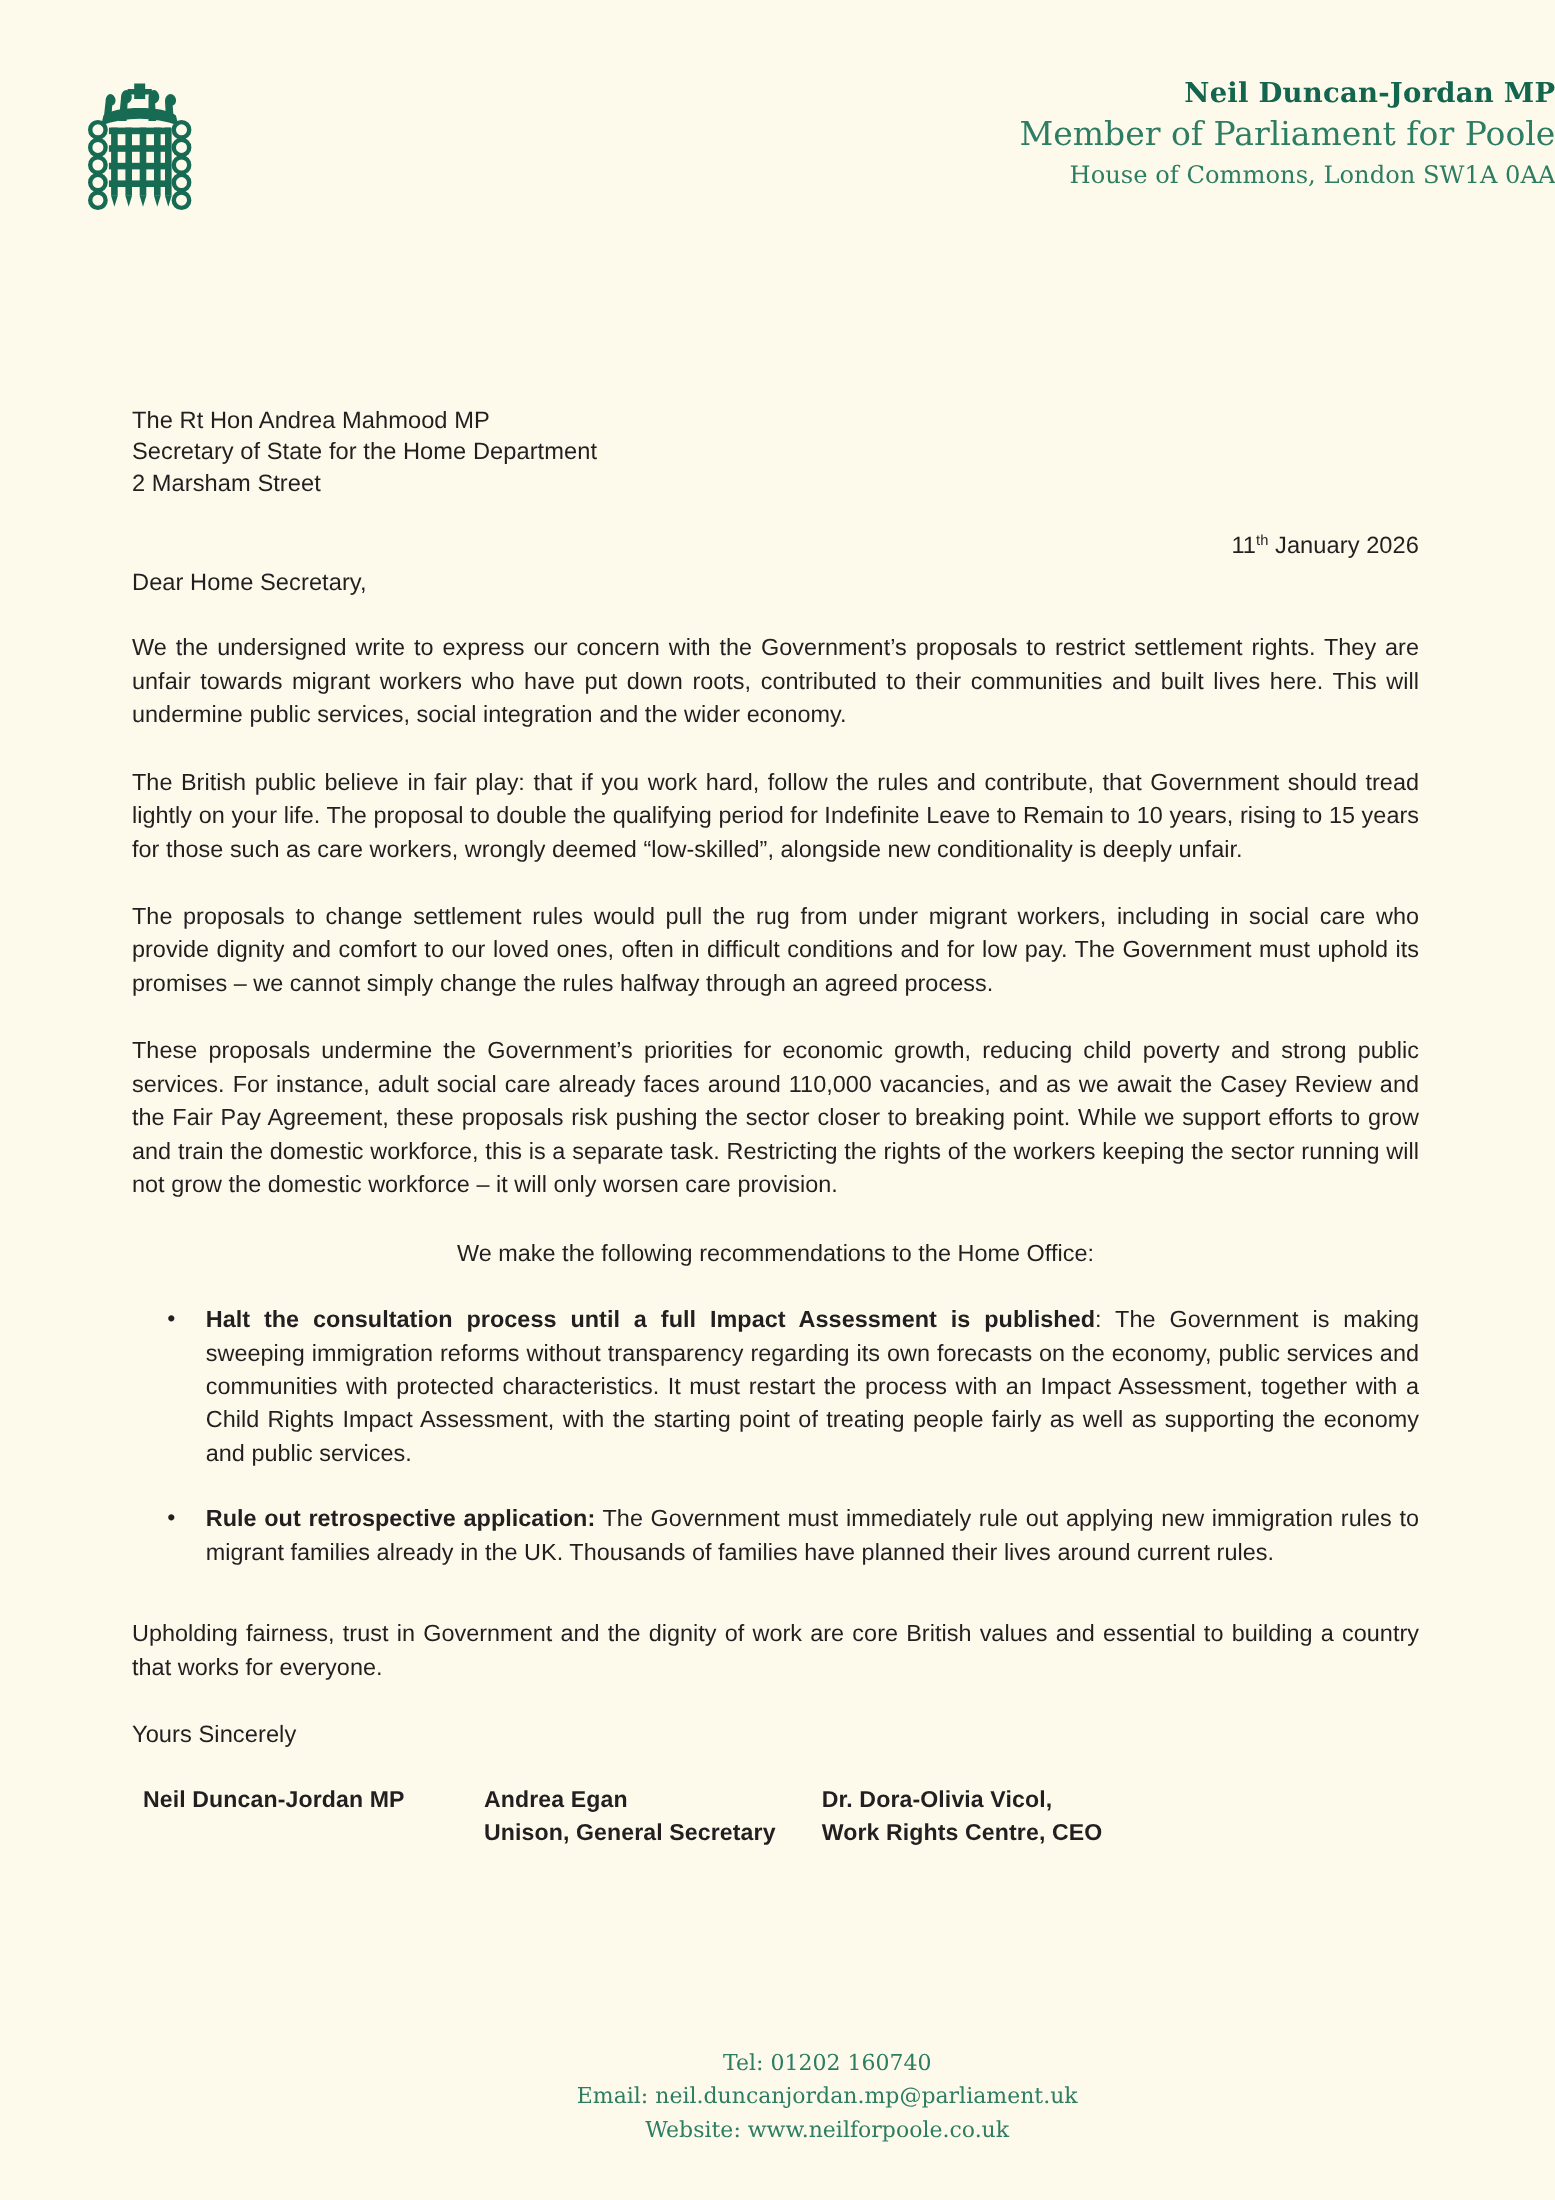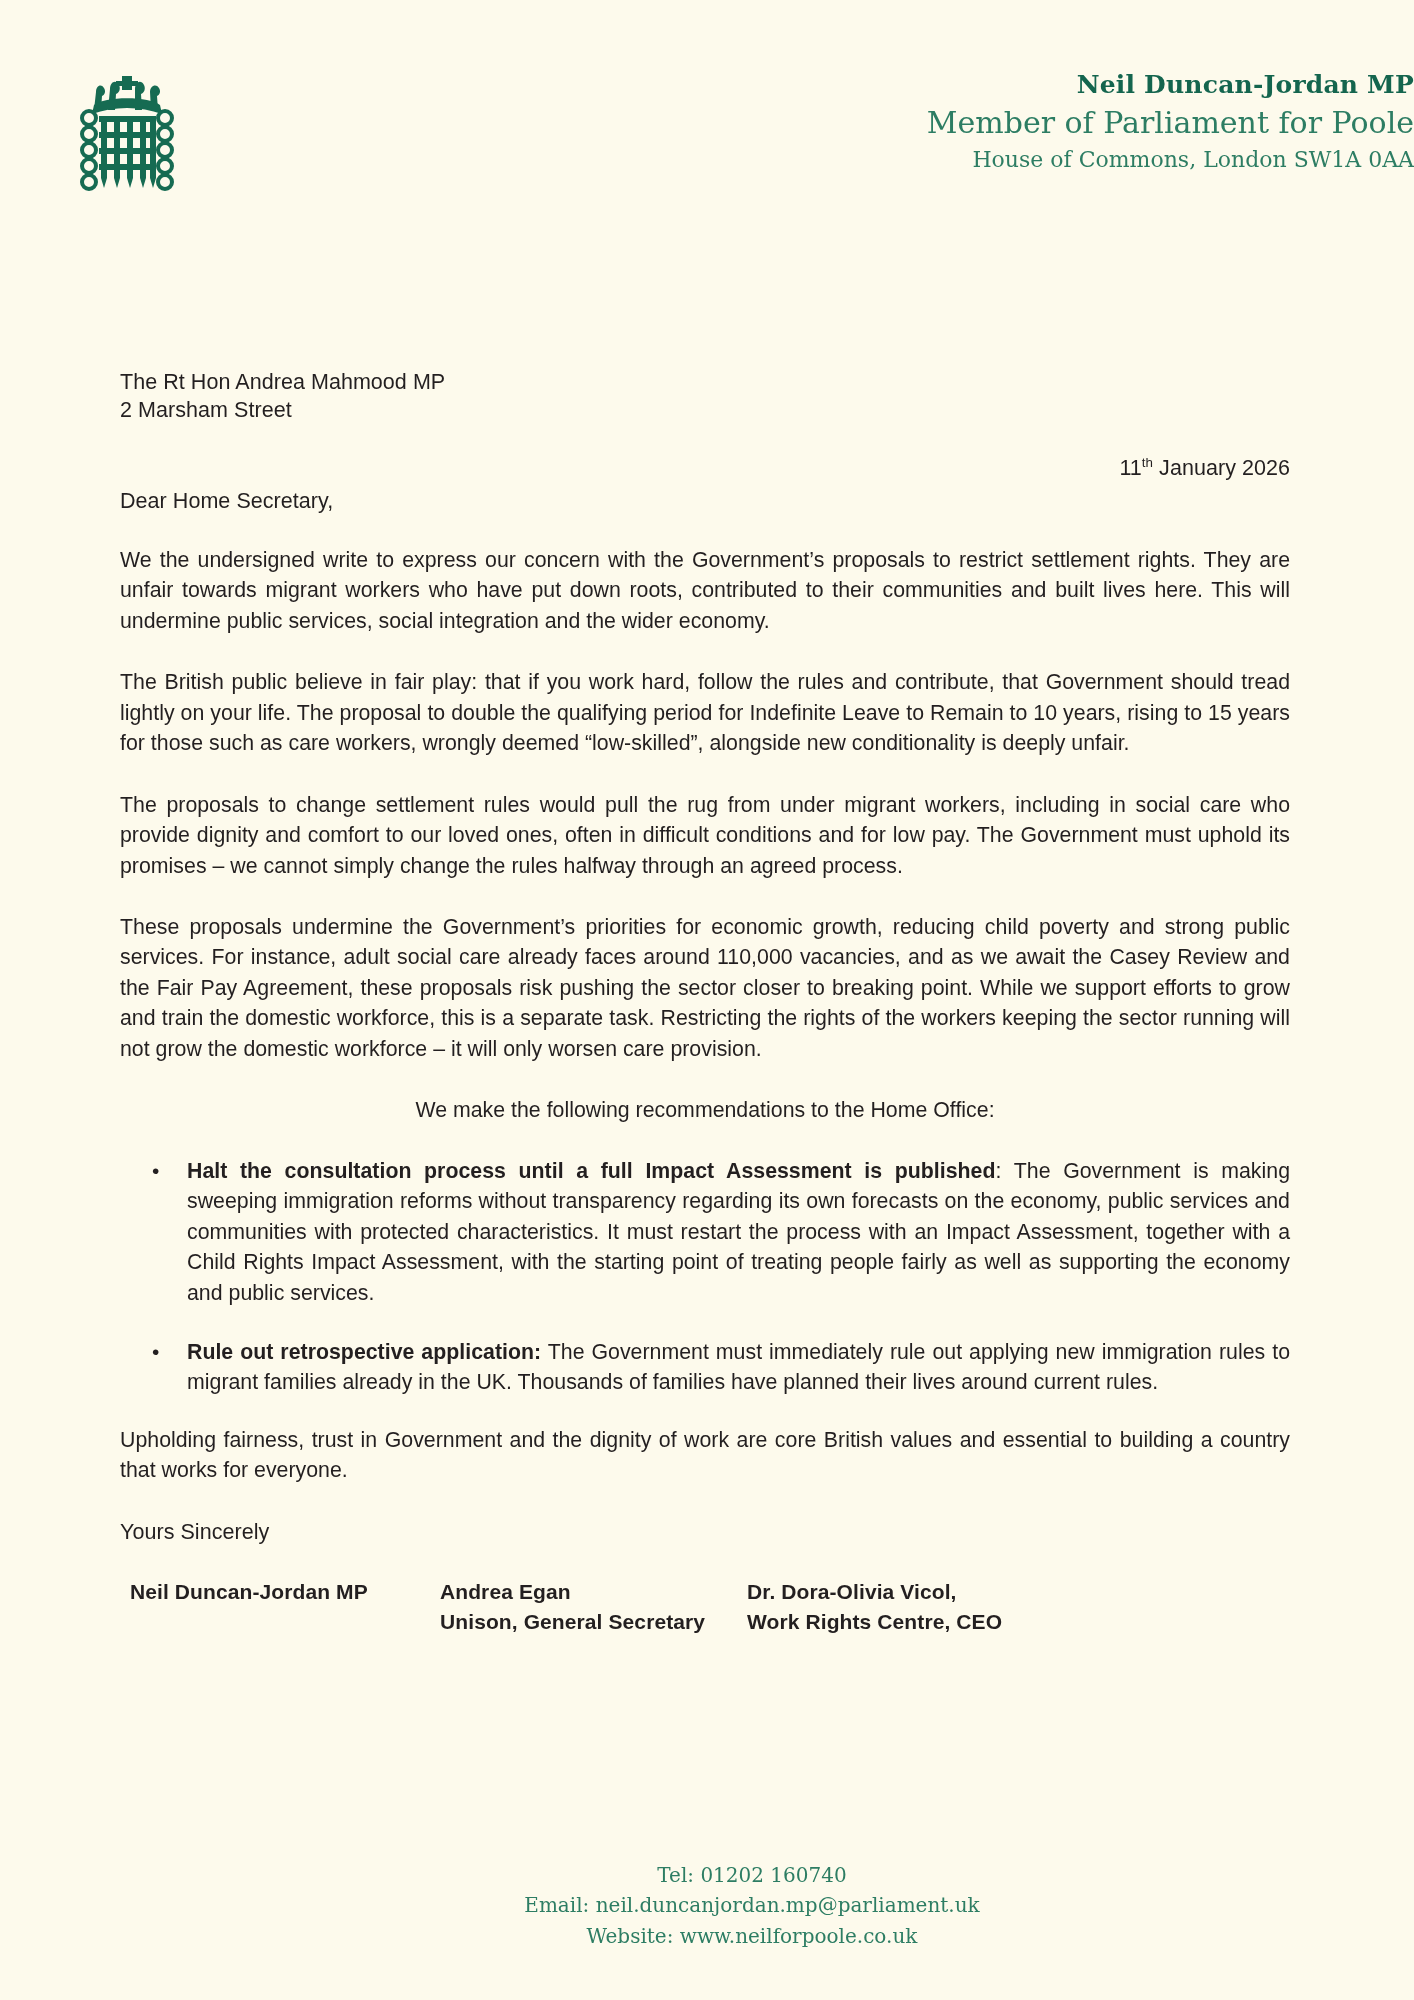--- a/index.html
+++ b/index.html
@@ -135,21 +135,21 @@
     top: 0;
     font-size: 21px;
     line-height: 1.43;
   }
   ul.recs li b { font-weight: bold; }
 
   .closing {
     font-size: 21.3px;
     line-height: 1.43;
     text-align: justify;
-    margin-top: 27px;
+    margin-top: 44px;
     letter-spacing: 0.02px;
   }
 
   .yours {
     font-size: 21.5px;
     margin-top: 34px;
     letter-spacing: 0.05px;
   }
 
   .signatories {
@@ -242,20 +242,21 @@
       <div class="lh-name">Neil Duncan-Jordan MP</div>
       <div class="lh-role">Member of Parliament for Poole</div>
       <div class="lh-addr">House of Commons, London SW1A 0AA</div>
     </div>
   </div>
 
   <div class="body-area">
 
     <div class="recipient">
       <div>The Rt Hon Andrea Mahmood MP</div>
+      <div>Secretary of State for the Home Department</div>
       <div>2 Marsham Street</div>
     </div>
 
     <div class="date-line"><span>11</span><sup>th</sup><span> January 2026</span></div>
 
     <div class="salutation">Dear Home Secretary,</div>
 
     <p class="para">We the undersigned write to express our concern with the Government’s proposals to restrict settlement rights. They are unfair towards migrant workers who have put down roots, contributed to their communities and built lives here. This will undermine public services, social integration and the wider economy.</p>
     <p class="para">The British public believe in fair play: that if you work hard, follow the rules and contribute, that Government should tread lightly on your life. The proposal to double the qualifying period for Indefinite Leave to Remain to 10 years, rising to 15 years for those such as care workers, wrongly deemed “low-skilled”, alongside new conditionality is deeply unfair.</p>
     <p class="para">The proposals to change settlement rules would pull the rug from under migrant workers, including in social care who provide dignity and comfort to our loved ones, often in difficult conditions and for low pay. The Government must uphold its promises – we cannot simply change the rules halfway through an agreed process.</p>

